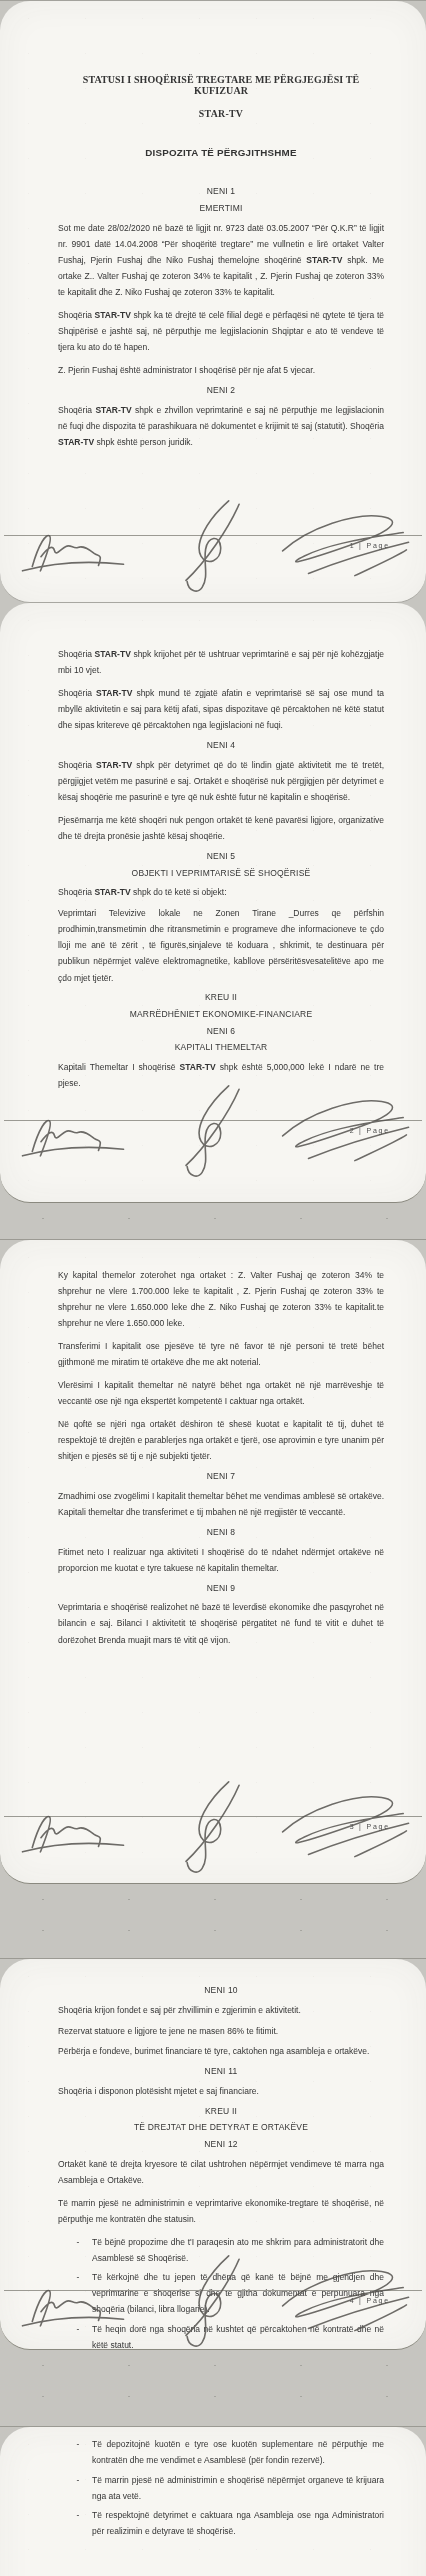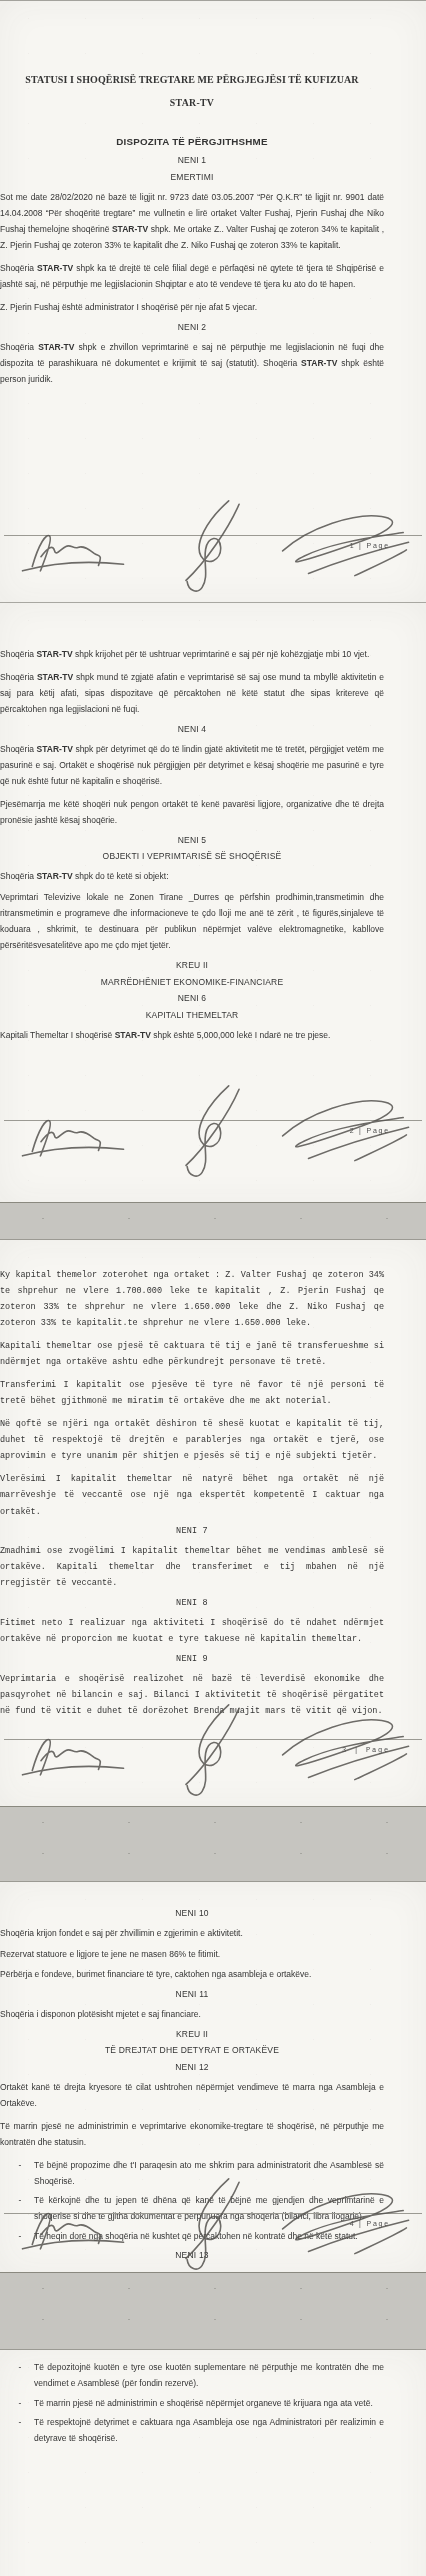--- a/index.html
+++ b/index.html
@@ -1,37 +1,37 @@
 <!DOCTYPE html>
 <html style="font-size:8.2px"><head>
 <meta charset="utf-8">
 <style>
   html,body{margin:0;padding:0;background:#b7b6b1;}
   .scan{width:426px;position:relative;background:#c6c5c0;font-family:"Liberation Sans",sans-serif;color:#343434;overflow:hidden;border-top:0.5px solid #a3a29c;}
-  .page{position:relative;box-sizing:border-box;padding-right:42px;overflow:hidden;
+  .page{position:relative;box-sizing:border-box;padding-left:58px;padding-right:42px;overflow:hidden;
         background:#f7f6f2;
         background-image:radial-gradient(rgba(120,118,110,.10) 0.5px,transparent 0.8px),radial-gradient(rgba(120,118,110,.07) 0.5px,transparent 0.7px);
         background-size:89px 50px,57px 35px;
-        box-shadow:inset 0 0 36px rgba(60,58,50,.05);}
+        box-shadow:inset 0 0 36px rgba(60,58,50,.05);border-radius:30px;}
   .p1{height:602px;padding-top:73px;border-bottom:0.5px solid #a8a7a1;}
   .p2{height:600px;padding-top:43px;border-bottom:1px solid #8a897f;}
-  .p3{height:567px;padding-top:27px;border-bottom:1px solid #8a897f;font-family:Liberation Mono, monospace;}
+  .p3{height:644px;padding-top:27px;border-bottom:1px solid #8a897f;}
   .p4{height:391px;padding-top:19.6px;border-bottom:1px solid #8a897f;}
   .p5{height:532px;padding-top:7.2px;border-bottom:1px solid #8a897f;}
   .gap{background:#c6c5c0;
        background-image:radial-gradient(rgba(70,68,62,.25) 0.5px,transparent 0.9px),radial-gradient(rgba(90,88,82,.18) 0.5px,transparent 0.8px);
        background-size:86px 31px,50px 22px;border-bottom:0.5px solid #9b9a93;}
   .g23{height:36px;}.g34{height:74px;}.g45{height:76px;}
 
   .serif{font-family:"Liberation Serif",serif;font-weight:bold;text-align:center;}
   .t1{font-size:10px;letter-spacing:0.1px;}
   .t2{font-size:9.8px;margin-top:12.4px;letter-spacing:0.3px;}
   .sub{font-size:9.8px;font-weight:bold;text-align:center;margin-top:28px;letter-spacing:0.2px;}
   .h{font-size:8.5px;text-align:center;margin:6.7px 0;letter-spacing:0.2px;font-weight:400;}
-  .h.first{margin-top:8px;}
+  .h.first{margin-top:28px;}
   .para{font-size:8.5px;line-height:1.9;text-align:justify;margin:0 0 6.7px;}
   .tight{margin-bottom:4.6px;}
   .list{margin:2.1px 0 3.1px;}
   .b{position:relative;padding-left:34px;font-size:8.5px;line-height:1.9;text-align:justify;margin:0 0 3.1px;}
   .b::before{content:"-";position:absolute;left:18.5px;top:0;}
 
   .pfoot{position:absolute;left:0;right:0;bottom:0;}
   .p1 .pfoot{height:67px;} .p2 .pfoot{height:82px;} .p3 .pfoot{height:67px;}
   .p4 .pfoot{height:59px;}
   .frule{position:absolute;top:0;left:4.1px;right:4.1px;border-top:0.8px solid #9b9a93;}
@@ -139,24 +139,23 @@
       <svg class="sig sigR" viewBox="0 0 260 130">
           <use href="#sigR"></use>
         </svg>
     </div>
   </div>
 
   <div class="gap g23"></div>
 
   <div class="page p3">
     <p class="para">Ky kapital themelor zoterohet nga ortaket : Z. Valter Fushaj qe zoteron 34% te shprehur ne vlere 1.700.000 leke te kapitalit , Z. Pjerin Fushaj qe zoteron 33% te shprehur ne vlere 1.650.000 leke dhe Z. Niko Fushaj qe zoteron 33% te kapitalit.te shprehur ne vlere 1.650.000 leke.</p>
-    <p class="para">Kapitali themeltar ose pjesë të caktuara të tij e janë të transferueshme si ndërmjet nga ortakëve ashtu edhe përkundrejt personave të tretë.</p>
     <p class="para">Transferimi I kapitalit ose pjesëve të tyre në favor të një personi të tretë bëhet gjithmonë me miratim të ortakëve dhe me akt noterial.</p>
+    <p class="para">Vlerësimi I kapitalit themeltar në natyrë bëhet nga ortakët në një marrëveshje të veccantë ose një nga ekspertët kompetentë I caktuar nga ortakët.</p>
     <p class="para">Në qoftë se njëri nga ortakët dëshiron të shesë kuotat e kapitalit të tij, duhet të respektojë të drejtën e parablerjes nga ortakët e tjerë, ose aprovimin e tyre unanim për shitjen e pjesës së tij e një subjekti tjetër.</p>
-    <p class="para">Vlerësimi I kapitalit themeltar në natyrë bëhet nga ortakët në një marrëveshje të veccantë ose një nga ekspertët kompetentë I caktuar nga ortakët.</p>
     <div class="h">NENI 7</div>
     <p class="para">Zmadhimi ose zvogëlimi I kapitalit themeltar bëhet me vendimas amblesë së ortakëve. Kapitali themeltar dhe transferimet e tij mbahen në një rregjistër të veccantë.</p>
     <div class="h">NENI 8</div>
     <p class="para">Fitimet neto I realizuar nga aktiviteti I shoqërisë do të ndahet ndërmjet ortakëve në proporcion me kuotat e tyre takuese në kapitalin themeltar.</p>
     <div class="h">NENI 9</div>
     <p class="para">Veprimtaria e shoqërisë realizohet në bazë të leverdisë ekonomike dhe pasqyrohet në bilancin e saj. Bilanci I aktivitetit të shoqërisë përgatitet në fund të vitit e duhet të dorëzohet Brenda muajit mars të vitit që vijon.</p>
     <div class="pfoot">
       <div class="frule"></div>
       <span class="pnum">3 | Page</span>
       <svg class="sig sigL" viewBox="0 0 210 95">

